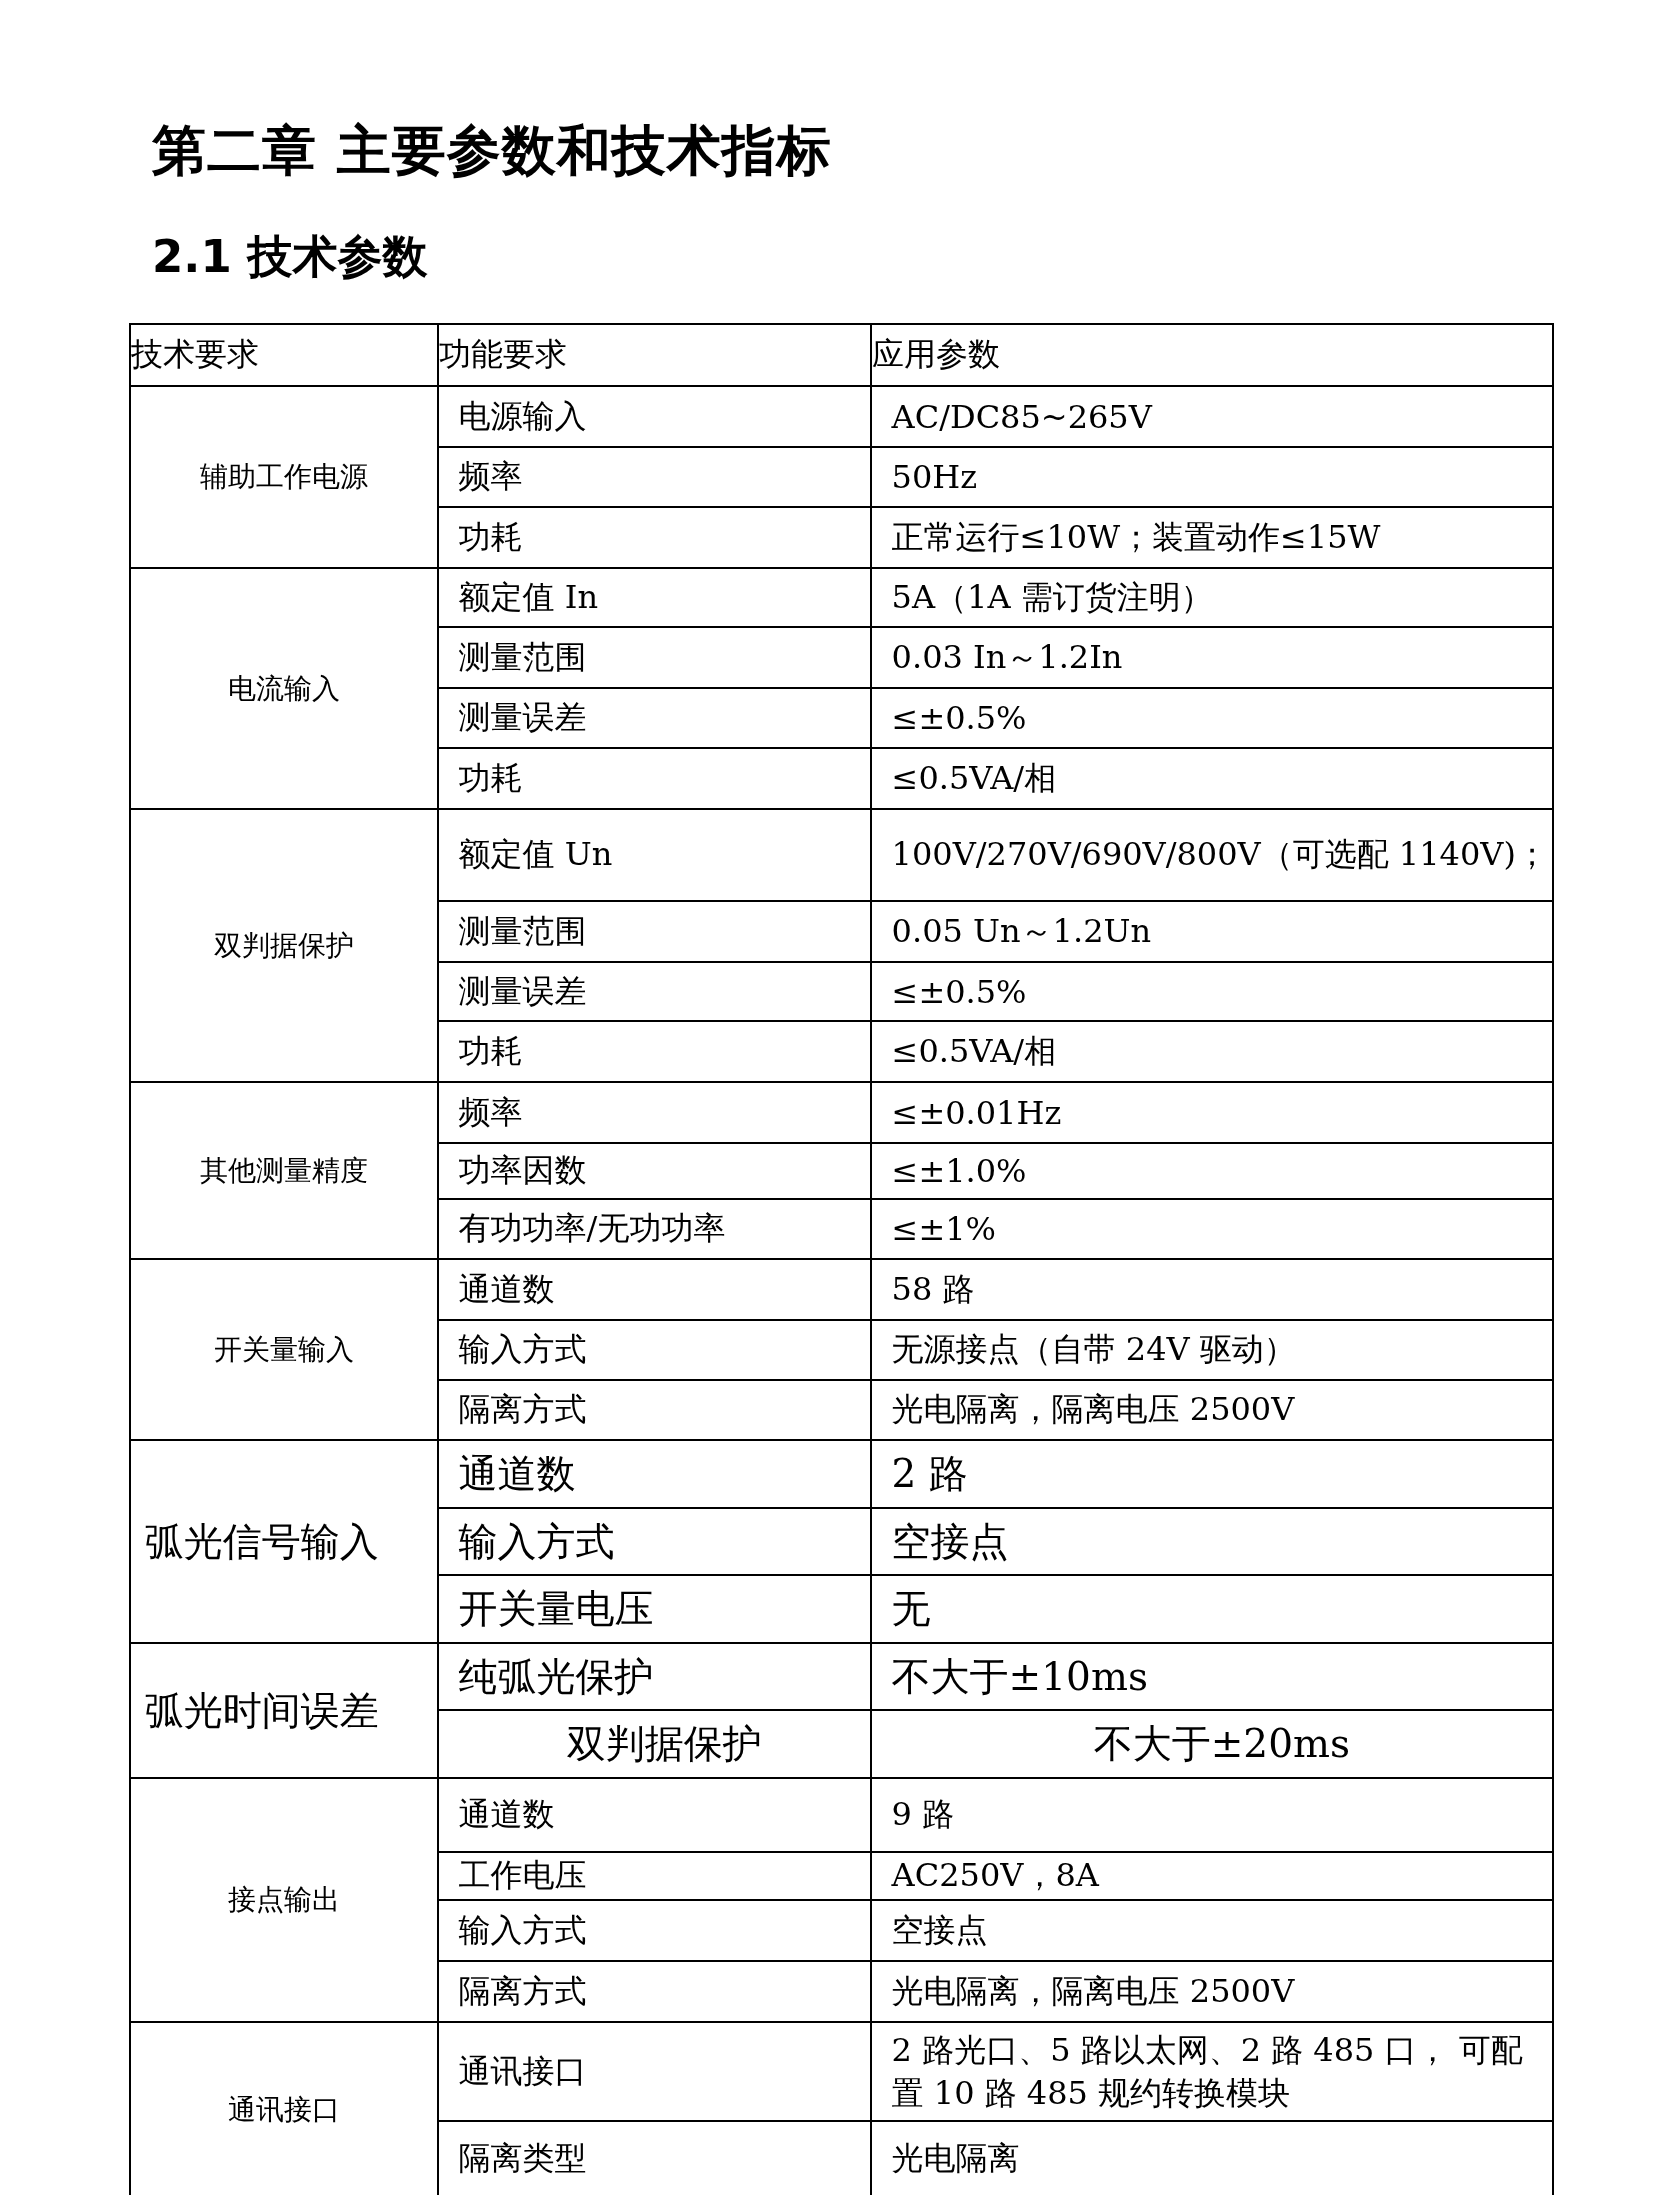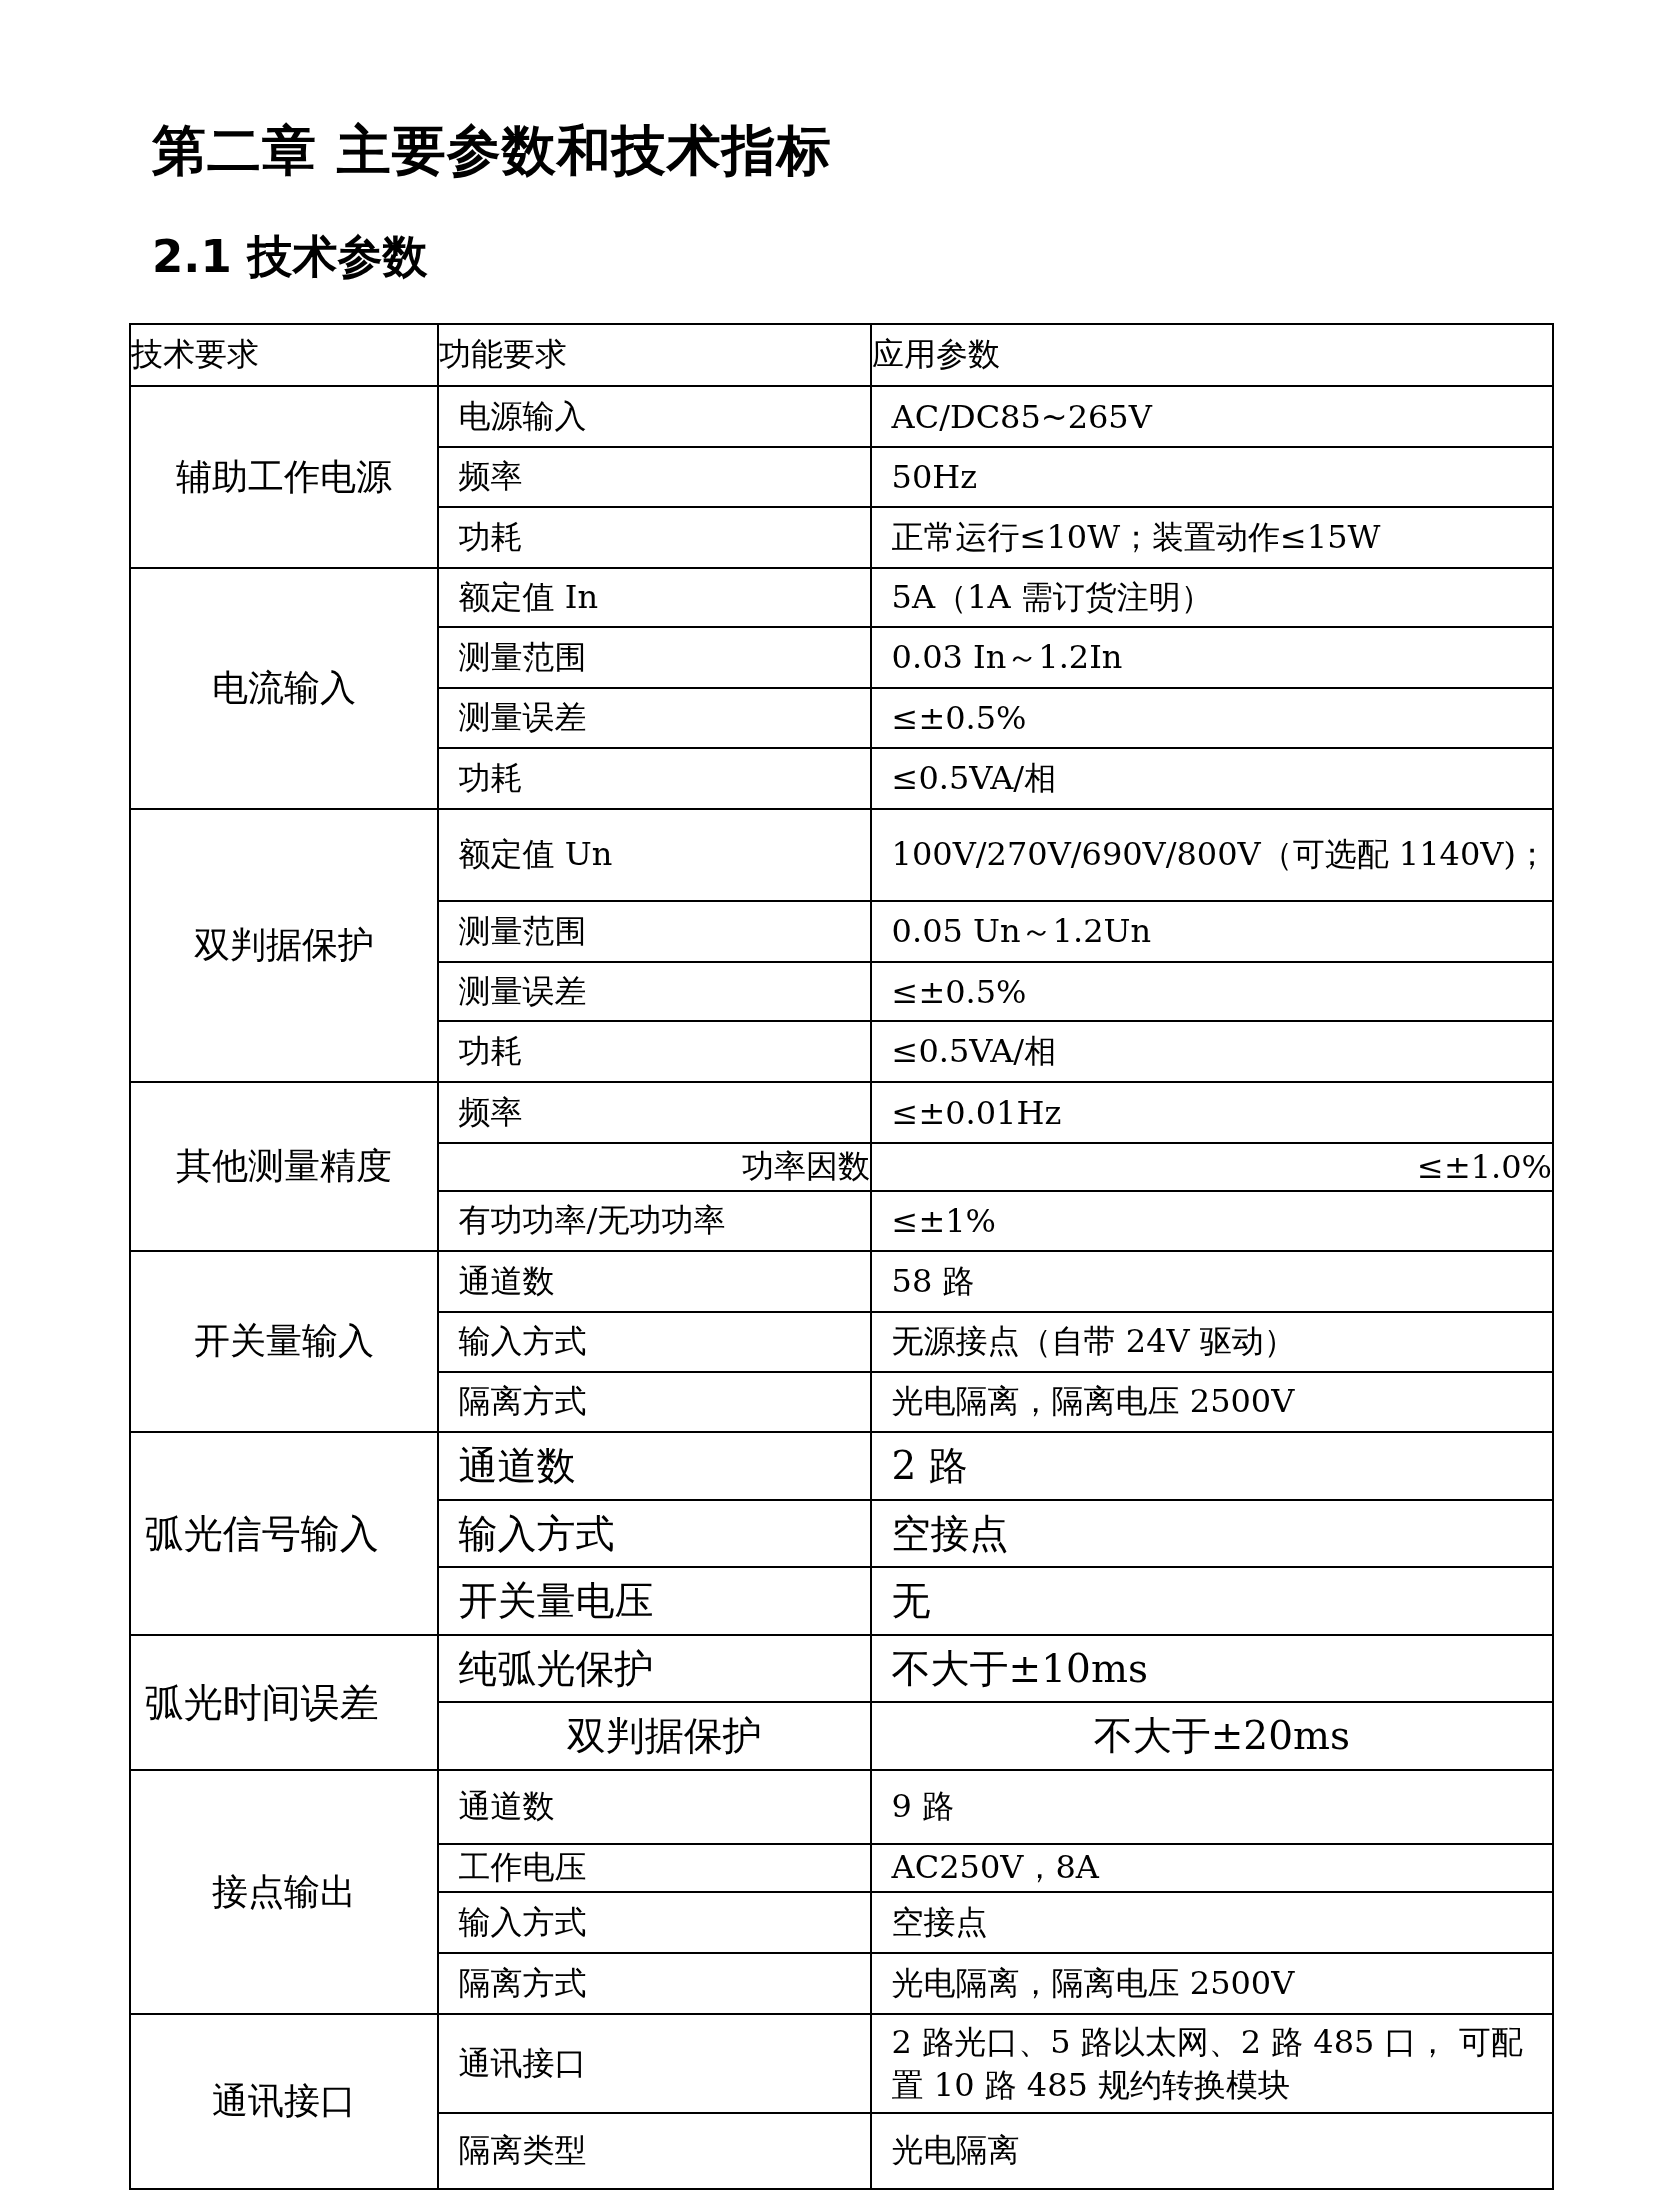--- a/index.html
+++ b/index.html
@@ -6,21 +6,21 @@
   body { width: 1678px; height: 2196px; position: relative; overflow: hidden;
          font-family: "DejaVu Serif", "Liberation Serif", serif; color: #000; }
   .chapter-title { position: absolute; left: 152px; top: 116px; font-size: 54px; font-weight: bold;
                    font-family: "DejaVu Sans", "Liberation Sans", sans-serif; letter-spacing: 1px; white-space: nowrap; line-height: 69px; }
   .section-title { position: absolute; left: 152px; top: 227px; font-size: 45px; font-weight: bold;
                    font-family: "DejaVu Sans", "Liberation Sans", sans-serif; white-space: nowrap; line-height: 59px; }
   table.spec { position: absolute; left: 129px; top: 323px; width: 1423px; border-collapse: collapse;
                table-layout: fixed; }
   table.spec td, table.spec th { border: 2.9px solid #000; padding: 0; font-weight: normal; overflow: hidden; white-space: nowrap; }
   table.spec th { font-size: 32px; text-align: left; height: 60px; }
-  td.group { text-align: center; font-size: 36px; }
+  td.group { text-align: center; font-size: 28px; }
   td.item { padding-left: 19.6px !important; font-size: 32px; }
   td.value { padding-left: 19.6px !important; font-size: 32px; }
   tr.big td.item, tr.big td.value, td.group.big { font-size: 39px; }
   td.group.big { text-align: left; padding-left: 13.7px !important; }
   .wrap { white-space: normal !important; line-height: 43px; }
 </style>
 </head>
 <body>
 
 <div class="chapter-title">第二章  主要参数和技术指标</div>
@@ -85,21 +85,21 @@
       </tr>
       <tr style="height: 61px;">
         <td class="item">功耗</td>
         <td class="value">≤0.5VA/相</td>
       </tr>
       <tr style="height: 61px;">
         <td class="group" rowspan="3">其他测量精度</td>
         <td class="item">频率</td>
         <td class="value">≤±0.01Hz</td>
       </tr>
-      <tr style="height: 48px; text-align: right;">
+      <tr style="height: 56px;">
         <td class="item">功率因数</td>
         <td class="value">≤±1.0%</td>
       </tr>
       <tr style="height: 60px;">
         <td class="item">有功功率/无功功率</td>
         <td class="value">≤±1%</td>
       </tr>
       <tr style="height: 61px;">
         <td class="group" rowspan="3">开关量输入</td>
         <td class="item">通道数</td>

